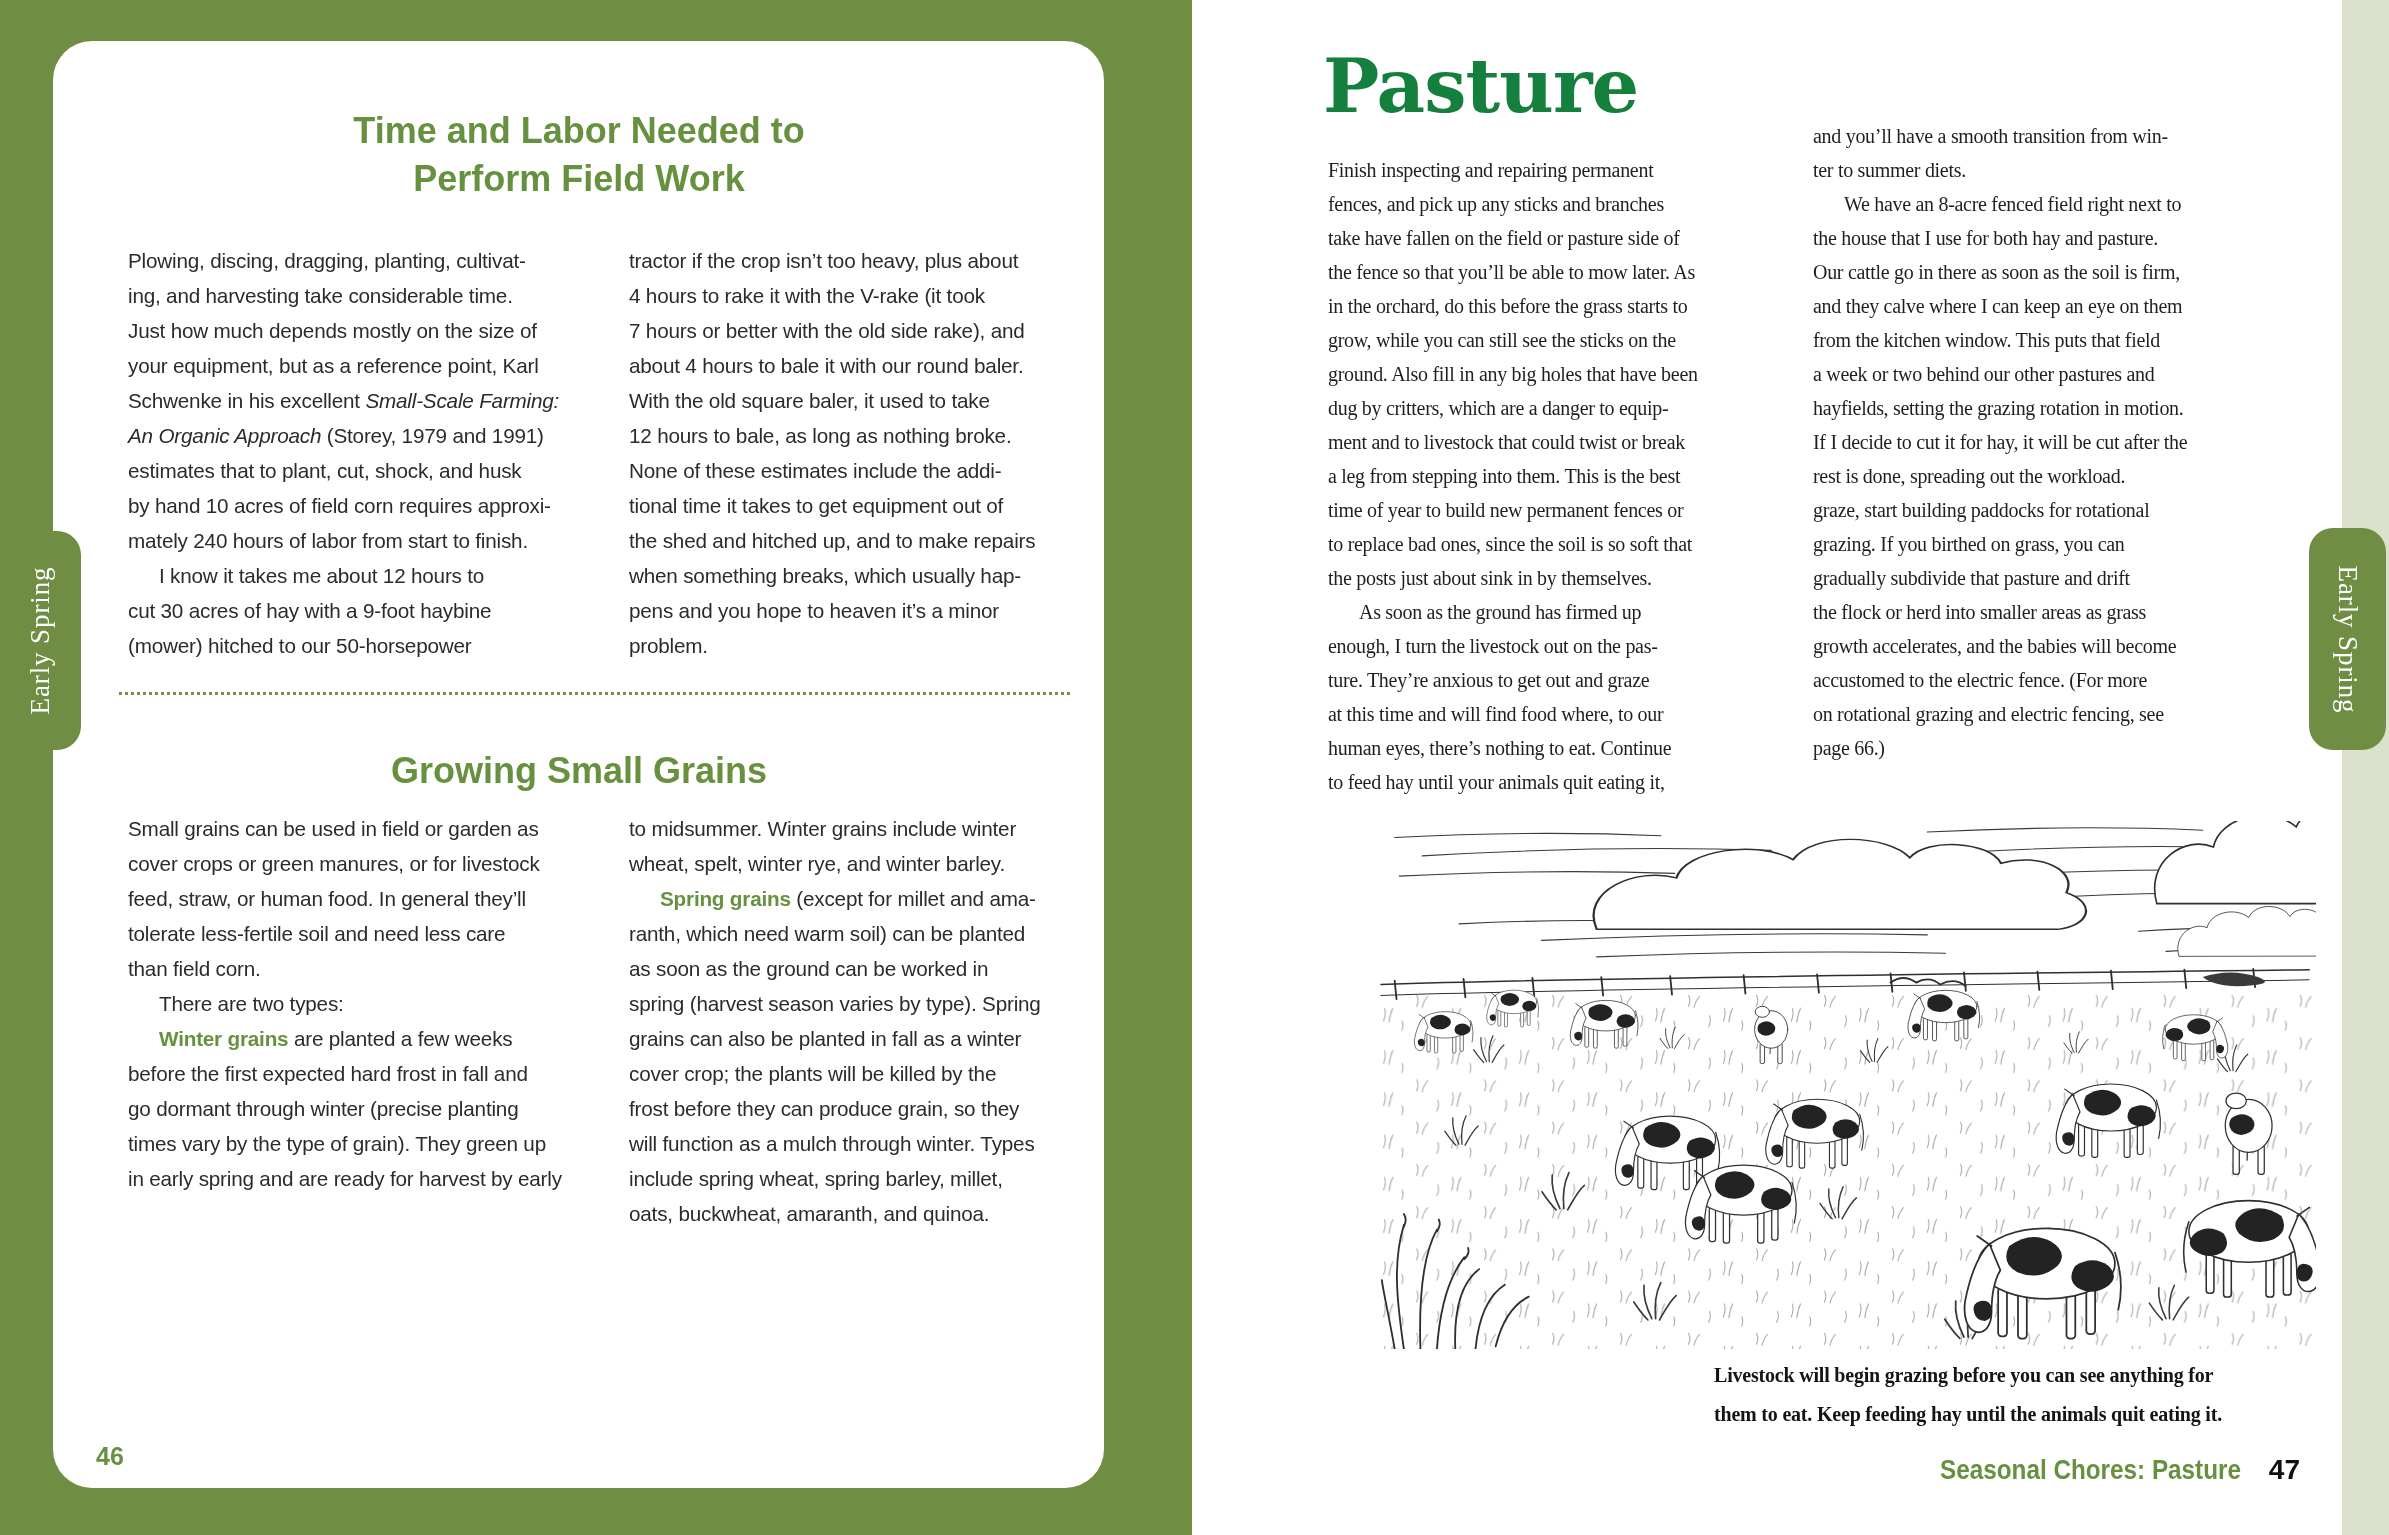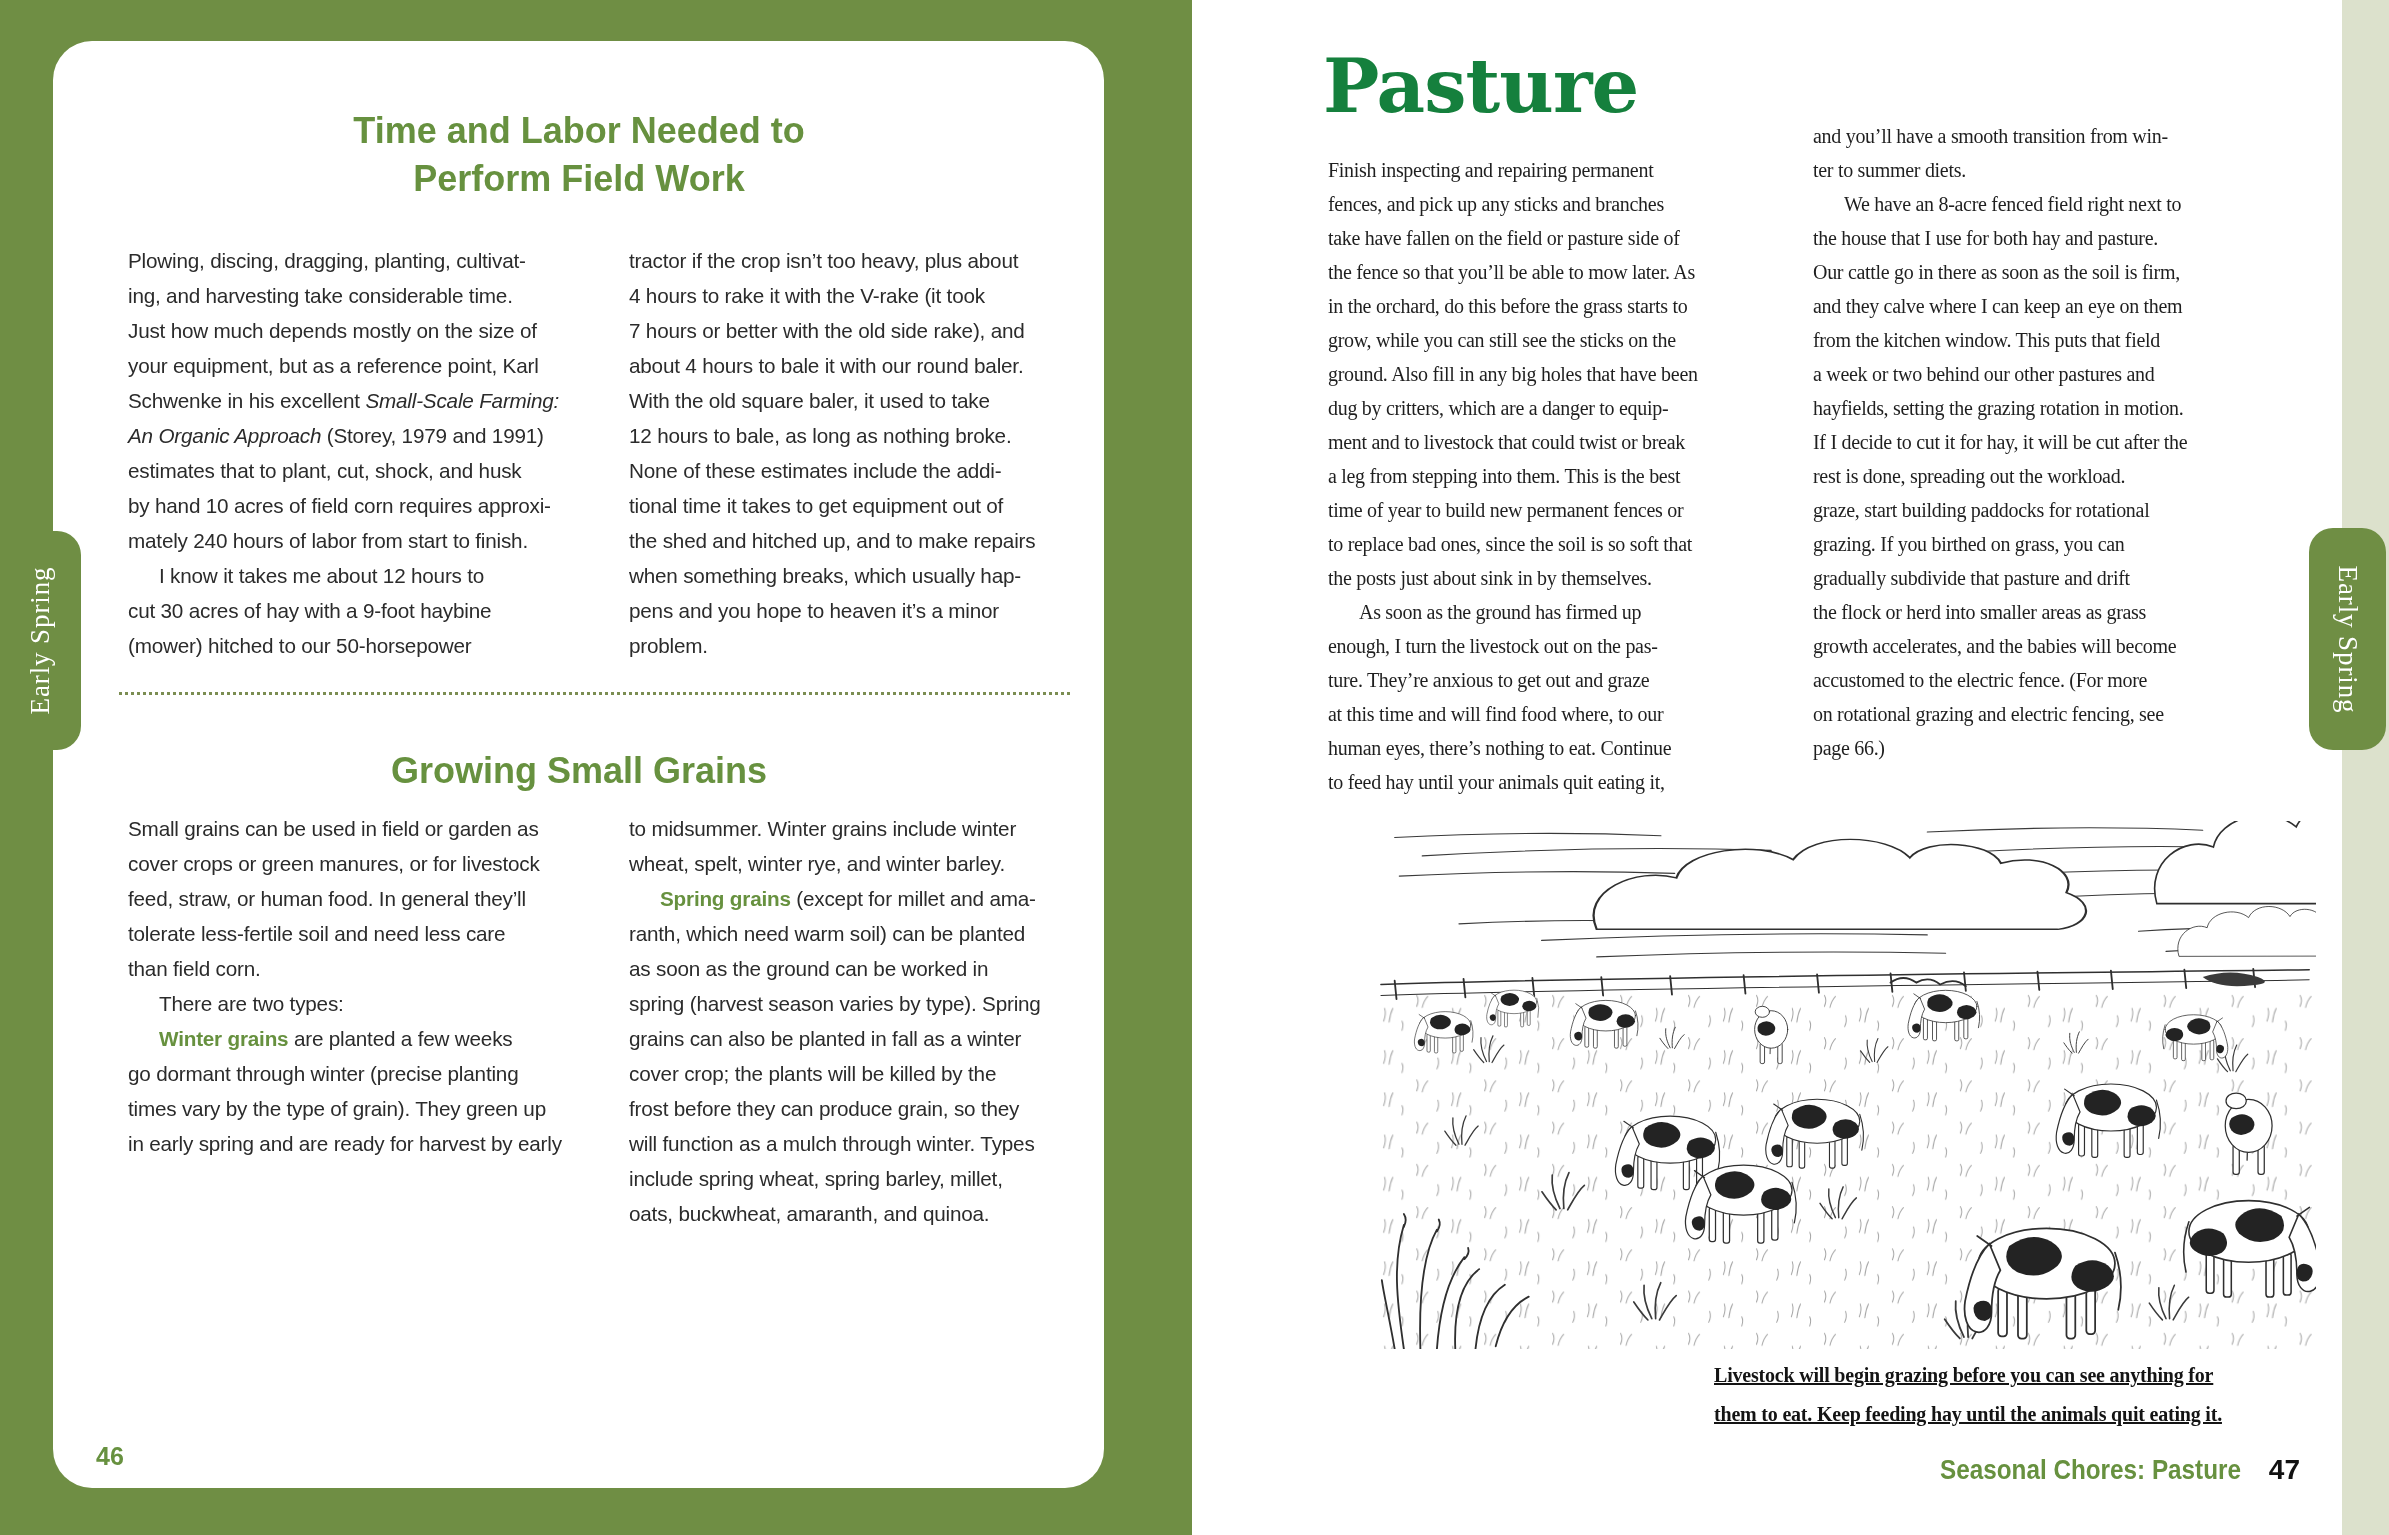--- a/index.html
+++ b/index.html
@@ -66,21 +66,21 @@
   .rp-title{position:absolute;left:131px;top:42px;
     font-family:"DejaVu Serif",serif;font-weight:bold;font-size:75px;
     letter-spacing:-0.9px;color:#15803d;}
   .serif .ln{font-family:"Liberation Serif",serif;font-size:20px;
     line-height:34px;height:34px;letter-spacing:-0.3px;color:var(--serif-ink);}
   .rc1{left:136px;top:153px;width:423px;}
   .rc2{left:621px;top:119px;width:441px;}
   .illo{position:absolute;left:184px;top:821px;width:940px;height:528px;}
   .caption{position:absolute;left:522px;top:1356px;}
   .caption .ln{font-size:20px;font-weight:bold;line-height:39px;height:39px;
-    letter-spacing:-0.2px;color:#141414;text-decoration:underline;}
+    letter-spacing:-0.2px;color:#141414;}
   .rp-footer{position:absolute;top:1454px;right:42px;
     display:flex;align-items:flex-start;gap:27.6px;}
   .rp-footer .label{color:var(--accent);font-weight:bold;font-size:27.6px;
     transform:scaleX(.88);transform-origin:right center;white-space:nowrap;}
   .rp-footer .num{color:#111;font-weight:bold;font-size:28px;}
   svg{display:block;}
 </style>
 </head>
 <body>
 
@@ -120,20 +120,21 @@
   <div class="divider"></div>
   <div class="lp-h lp-h2">Growing Small Grains</div>
   <div class="col s2c1">
       <div class="ln"><span>Small grains can be used in field or garden as</span></div>
       <div class="ln"><span>cover crops or green manures, or for livestock</span></div>
       <div class="ln"><span>feed, straw, or human food. In general they’ll</span></div>
       <div class="ln"><span>tolerate less-fertile soil and need less care</span></div>
       <div class="ln"><span>than field corn.</span></div>
       <div class="ln ind"><span>There are two types:</span></div>
       <div class="ln ind"><span class="gb">Winter grains</span><span> are planted a few weeks</span></div>
+      <div class="ln"><span>before the first expected hard frost in fall and</span></div>
       <div class="ln"><span>go dormant through winter (precise planting</span></div>
       <div class="ln"><span>times vary by the type of grain). They green up</span></div>
       <div class="ln"><span>in early spring and are ready for harvest by early</span></div>
     </div>
   <div class="col s2c2">
       <div class="ln"><span>to midsummer. Winter grains include winter</span></div>
       <div class="ln"><span>wheat, spelt, winter rye, and winter barley.</span></div>
       <div class="ln ind"><span class="gb">Spring grains</span><span> (except for millet and ama-</span></div>
       <div class="ln"><span>ranth, which need warm soil) can be planted</span></div>
       <div class="ln"><span>as soon as the ground can be worked in</span></div>

